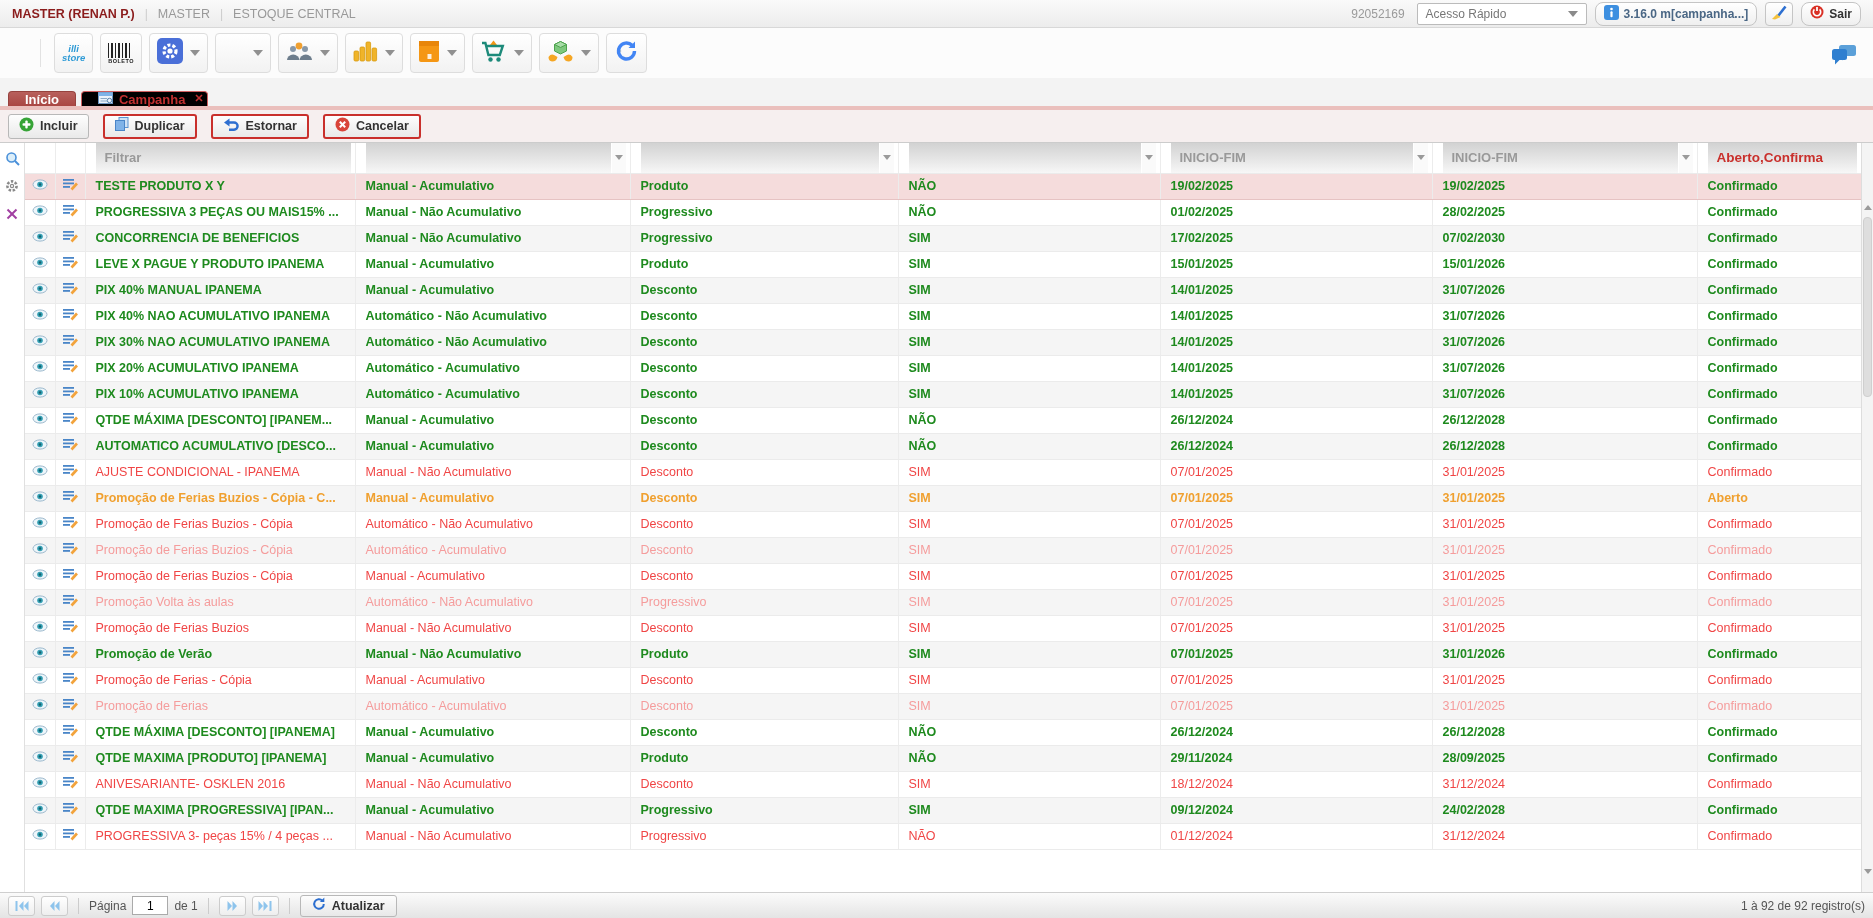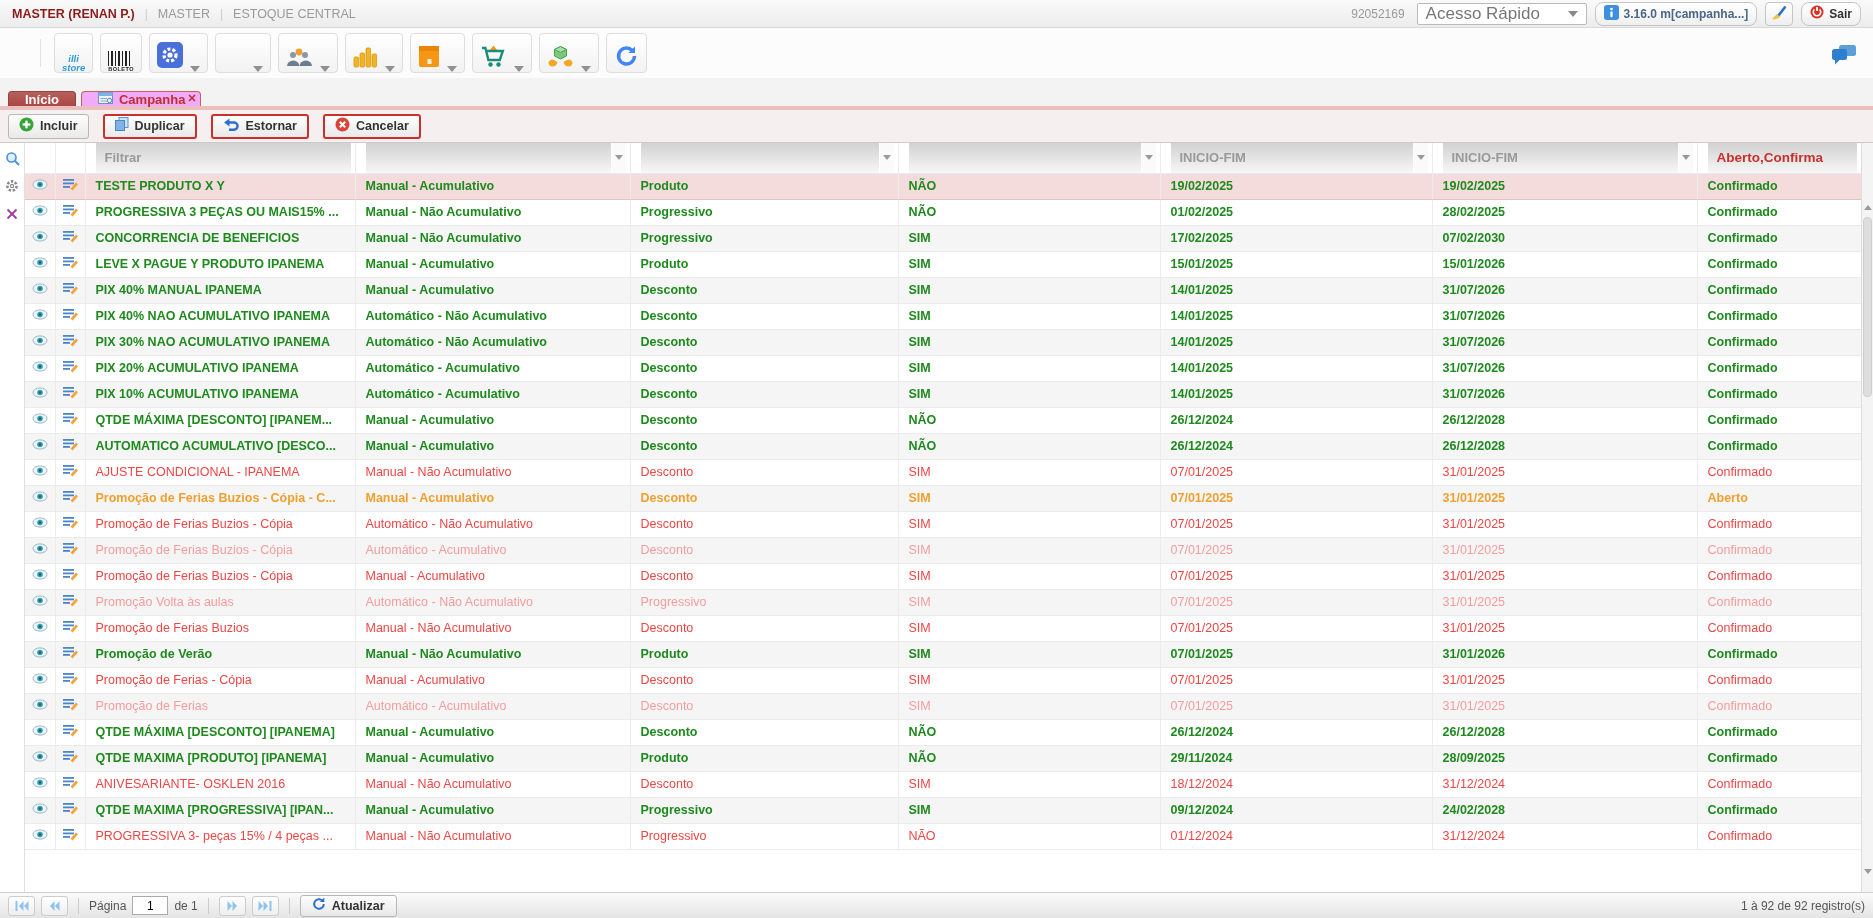--- a/index.html
+++ b/index.html
@@ -11,55 +11,55 @@
   
   .topbar { height:28px; flex:0 0 28px; background:linear-gradient(#fafafa,#ececec);
             border-bottom:1px solid #d8d8d8; display:flex; align-items:center;
             padding:0 12px; gap:10px; }
   .brand { color:#8b1c1c; font-weight:bold; font-size:12.5px; }
   .top-sep { color:#ccc; font-size:12px; }
   .top-link { color:#999; font-size:12.5px; cursor:default; }
   .top-right { margin-left:auto; display:flex; align-items:center; gap:8px; }
   .user-code { color:#9a9a9a; font-size:12px; margin-right:4px; }
   .qa-select { width:170px; height:22px; border:1px solid #bbb; border-radius:2px; background:#fff;
-               display:flex; align-items:center; padding:0 8px; color:#777; font-size:17px; }
+               display:flex; align-items:center; padding:0 8px; color:#777; font-size:12px; }
   .caret-down { width:0; height:0; border-left:5px solid transparent; border-right:5px solid transparent;
                 border-top:6px solid #8a8a8a; }
   .qa-select .caret-down { margin-left:auto; }
   .chip-btn { height:24px; border:1px solid #c5c5c5; border-radius:8px;
               background:linear-gradient(#fff,#efefef); display:flex; align-items:center;
               gap:5px; padding:0 8px; font-size:12px; }
   .version-btn { font-weight:bold; color:#4a6785; }
   .sair-btn { font-weight:bold; color:#333; }
   .square-btn { width:28px; height:24px; border:1px solid #c5c5c5; border-radius:4px;
                 background:linear-gradient(#fff,#efefef); display:flex; align-items:center; justify-content:center; }
 
   
   .toolbar { height:50px; flex:0 0 50px; background:#fcfcfc; display:flex; align-items:center;
              padding:0 10px 0 40px; gap:7px; }
   .tb-sep { width:1px; height:28px; background:#e2e2e2; margin-right:6px; }
   .tb-btn { height:40px; min-width:36px; border:1px solid #ddd; border-radius:4px;
-            background:linear-gradient(#ffffff,#f2f2f2); display:flex; align-items:flex-end;
+            background:linear-gradient(#ffffff,#f2f2f2); display:flex; align-items:center;
             justify-content:center; gap:7px; padding:0 7px; }
   .tb-btn .caret-down { border-top-color:#909090; }
   .store-logo { color:#2f9bd6; font-weight:bold; font-size:9.5px; line-height:0.95; text-align:center; font-style:italic; }
   .barcode { width:22px; height:15px;
              background:repeating-linear-gradient(90deg,#222 0 1.5px,transparent 1.5px 3.5px); }
   .boleto-label { font-size:5.5px; color:#222; text-align:center; letter-spacing:0.5px; font-weight:bold; }
   .chat-float { position:absolute; top:44px; right:16px; }
 
   
   .tabbar { height:32px; flex:0 0 32px; background:#f3f3f3; border-bottom:4px solid #eabfbc;
             display:flex; align-items:flex-end; padding-left:8px; gap:5px; }
   .tab { height:15px; display:flex; align-items:center; gap:6px; padding:0 16px;
          border-radius:4px 4px 0 0; font-size:13px; font-weight:bold; }
   .tab-inicio { background:linear-gradient(#b8605c,var(--tab-active,#a94743)); color:#fff;
                 border:1px solid #96423e; border-bottom:none; }
-  .tab-campanha { background:#f0abfc; color:#c03030; border:1px solid #cf5f5f; border-bottom:none;
-                  position:relative; padding-right:15px; }
+  .tab-campanha { background:#000000; color:#c03030; border:1px solid #cf5f5f; border-bottom:none;
+                  position:relative; padding-right:22px; }
   .tab-close { position:absolute; top:2px; right:4px; line-height:0; }
 
   
   .actionbar { height:32px; flex:0 0 32px; background:#f6efef; display:flex; align-items:center;
                padding:0 8px; gap:14px; }
   .act-btn { height:25px; display:flex; align-items:center; gap:6px; padding:0 10px;
              background:linear-gradient(#fefefe,#e9e9e9); border:1px solid #b8b8b8; border-radius:3px;
              font-weight:bold; font-size:12.5px; color:#333; }
   .act-btn.red-border { border:2px solid var(--accent-red,#c9302c); }
 

